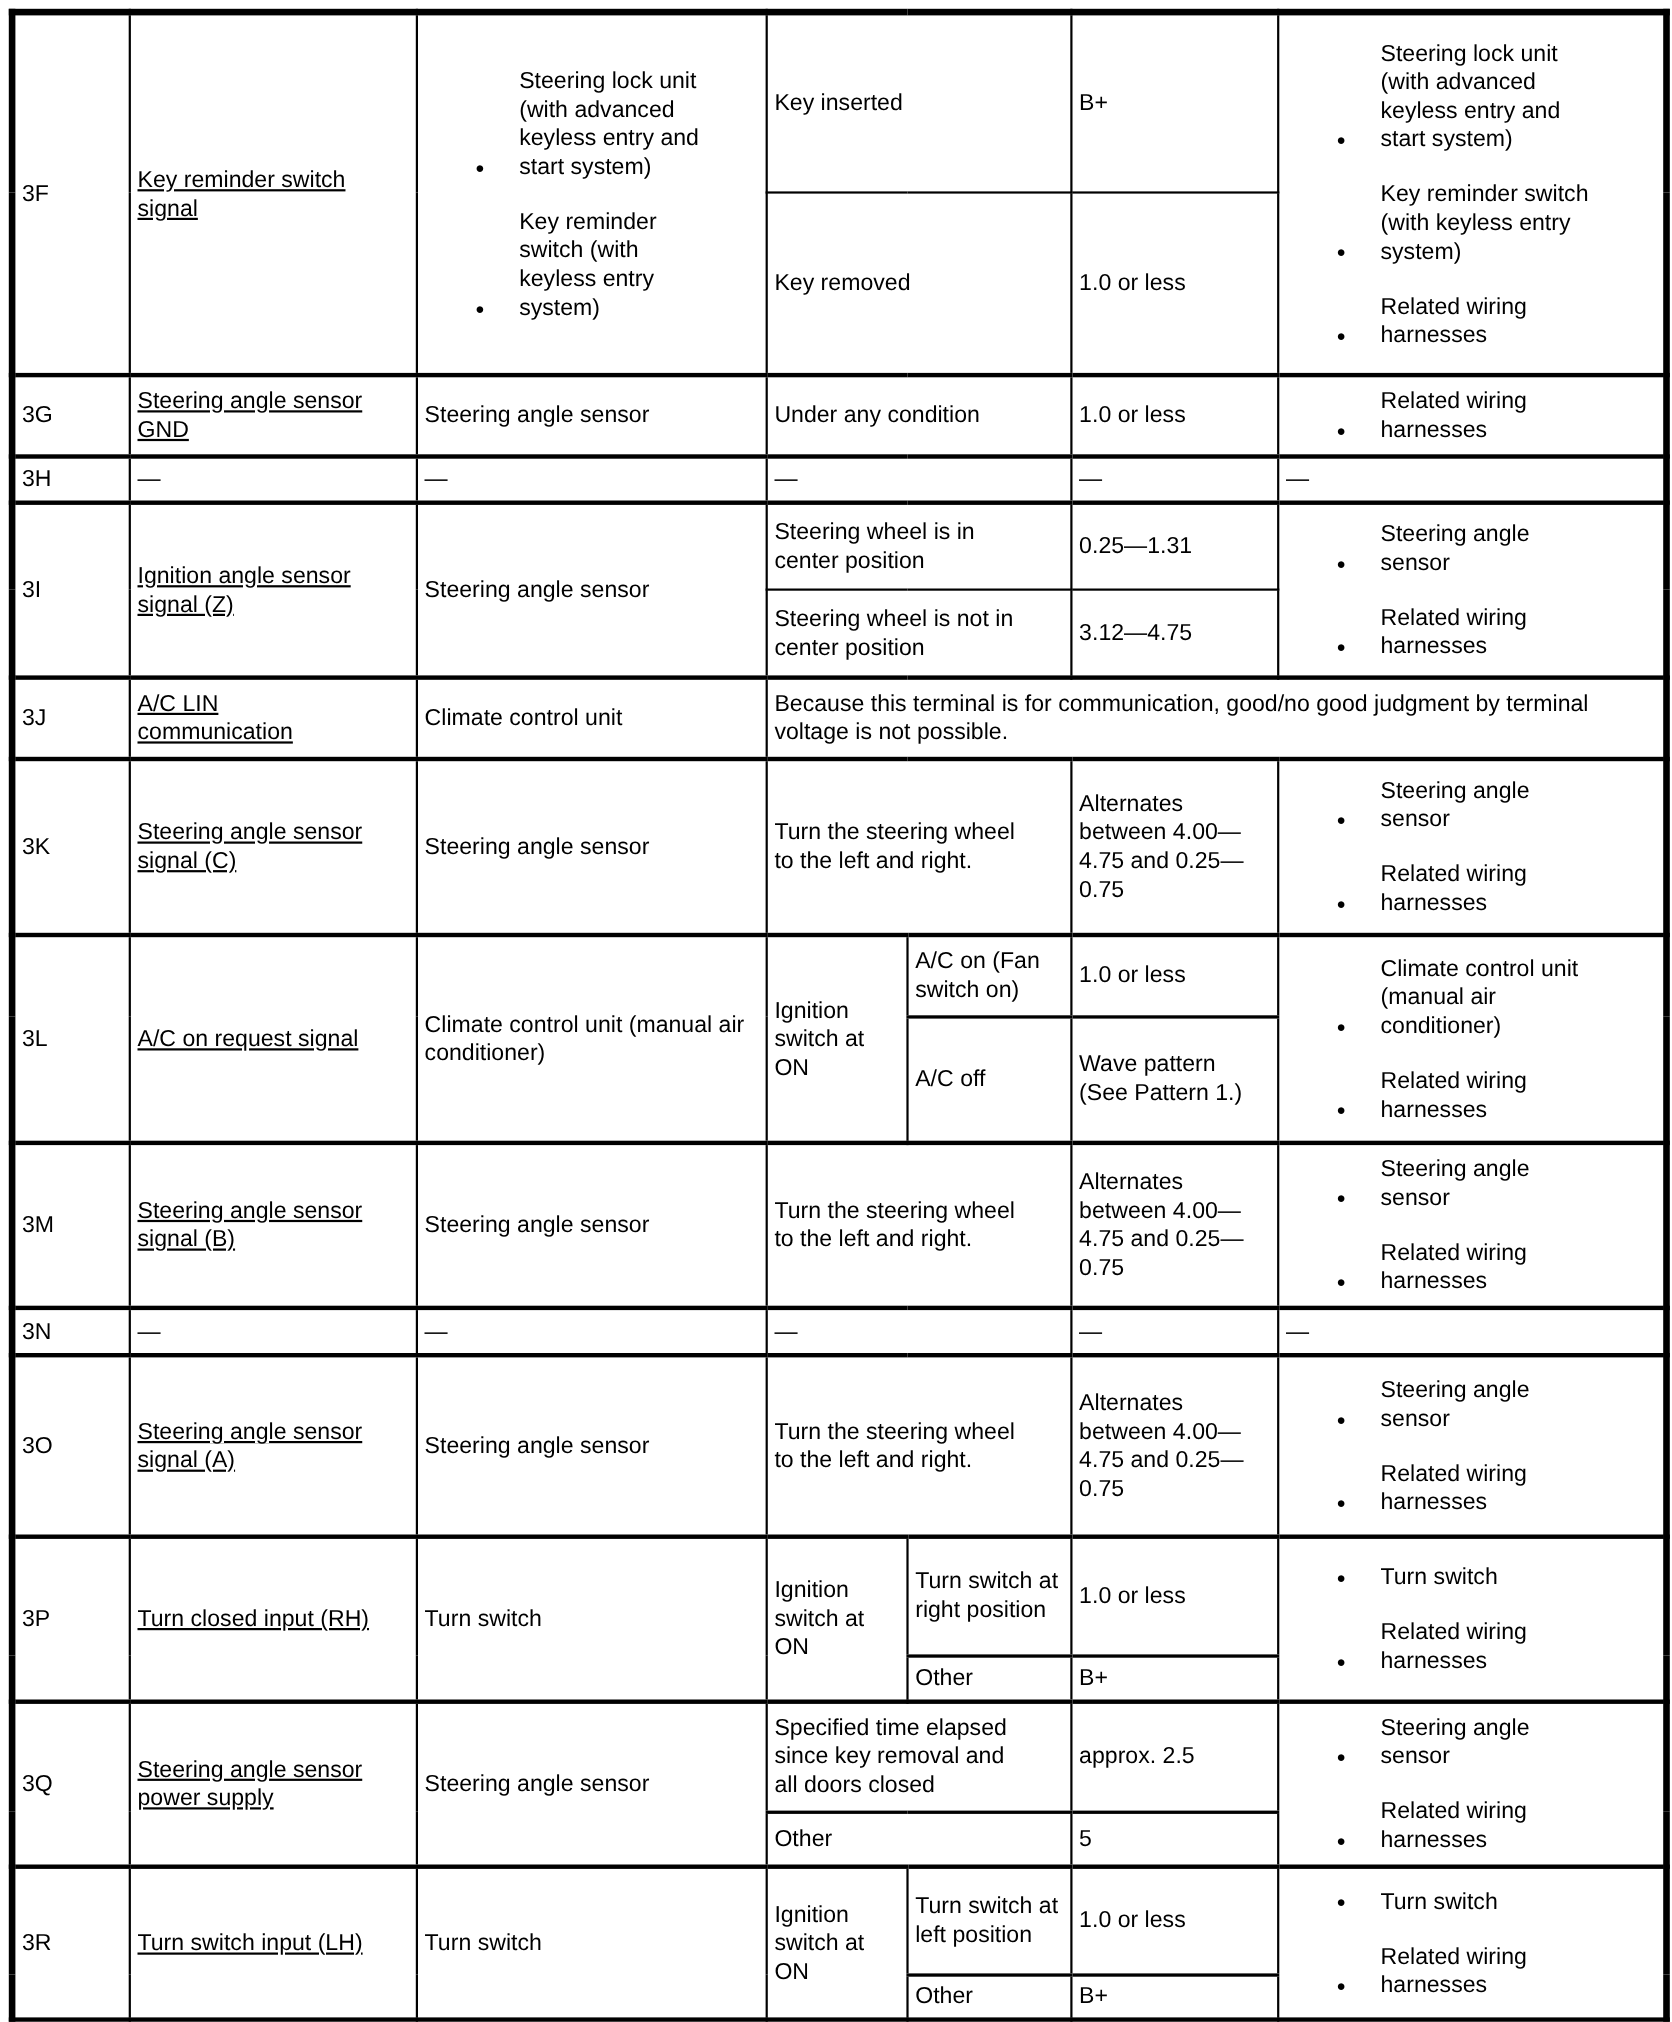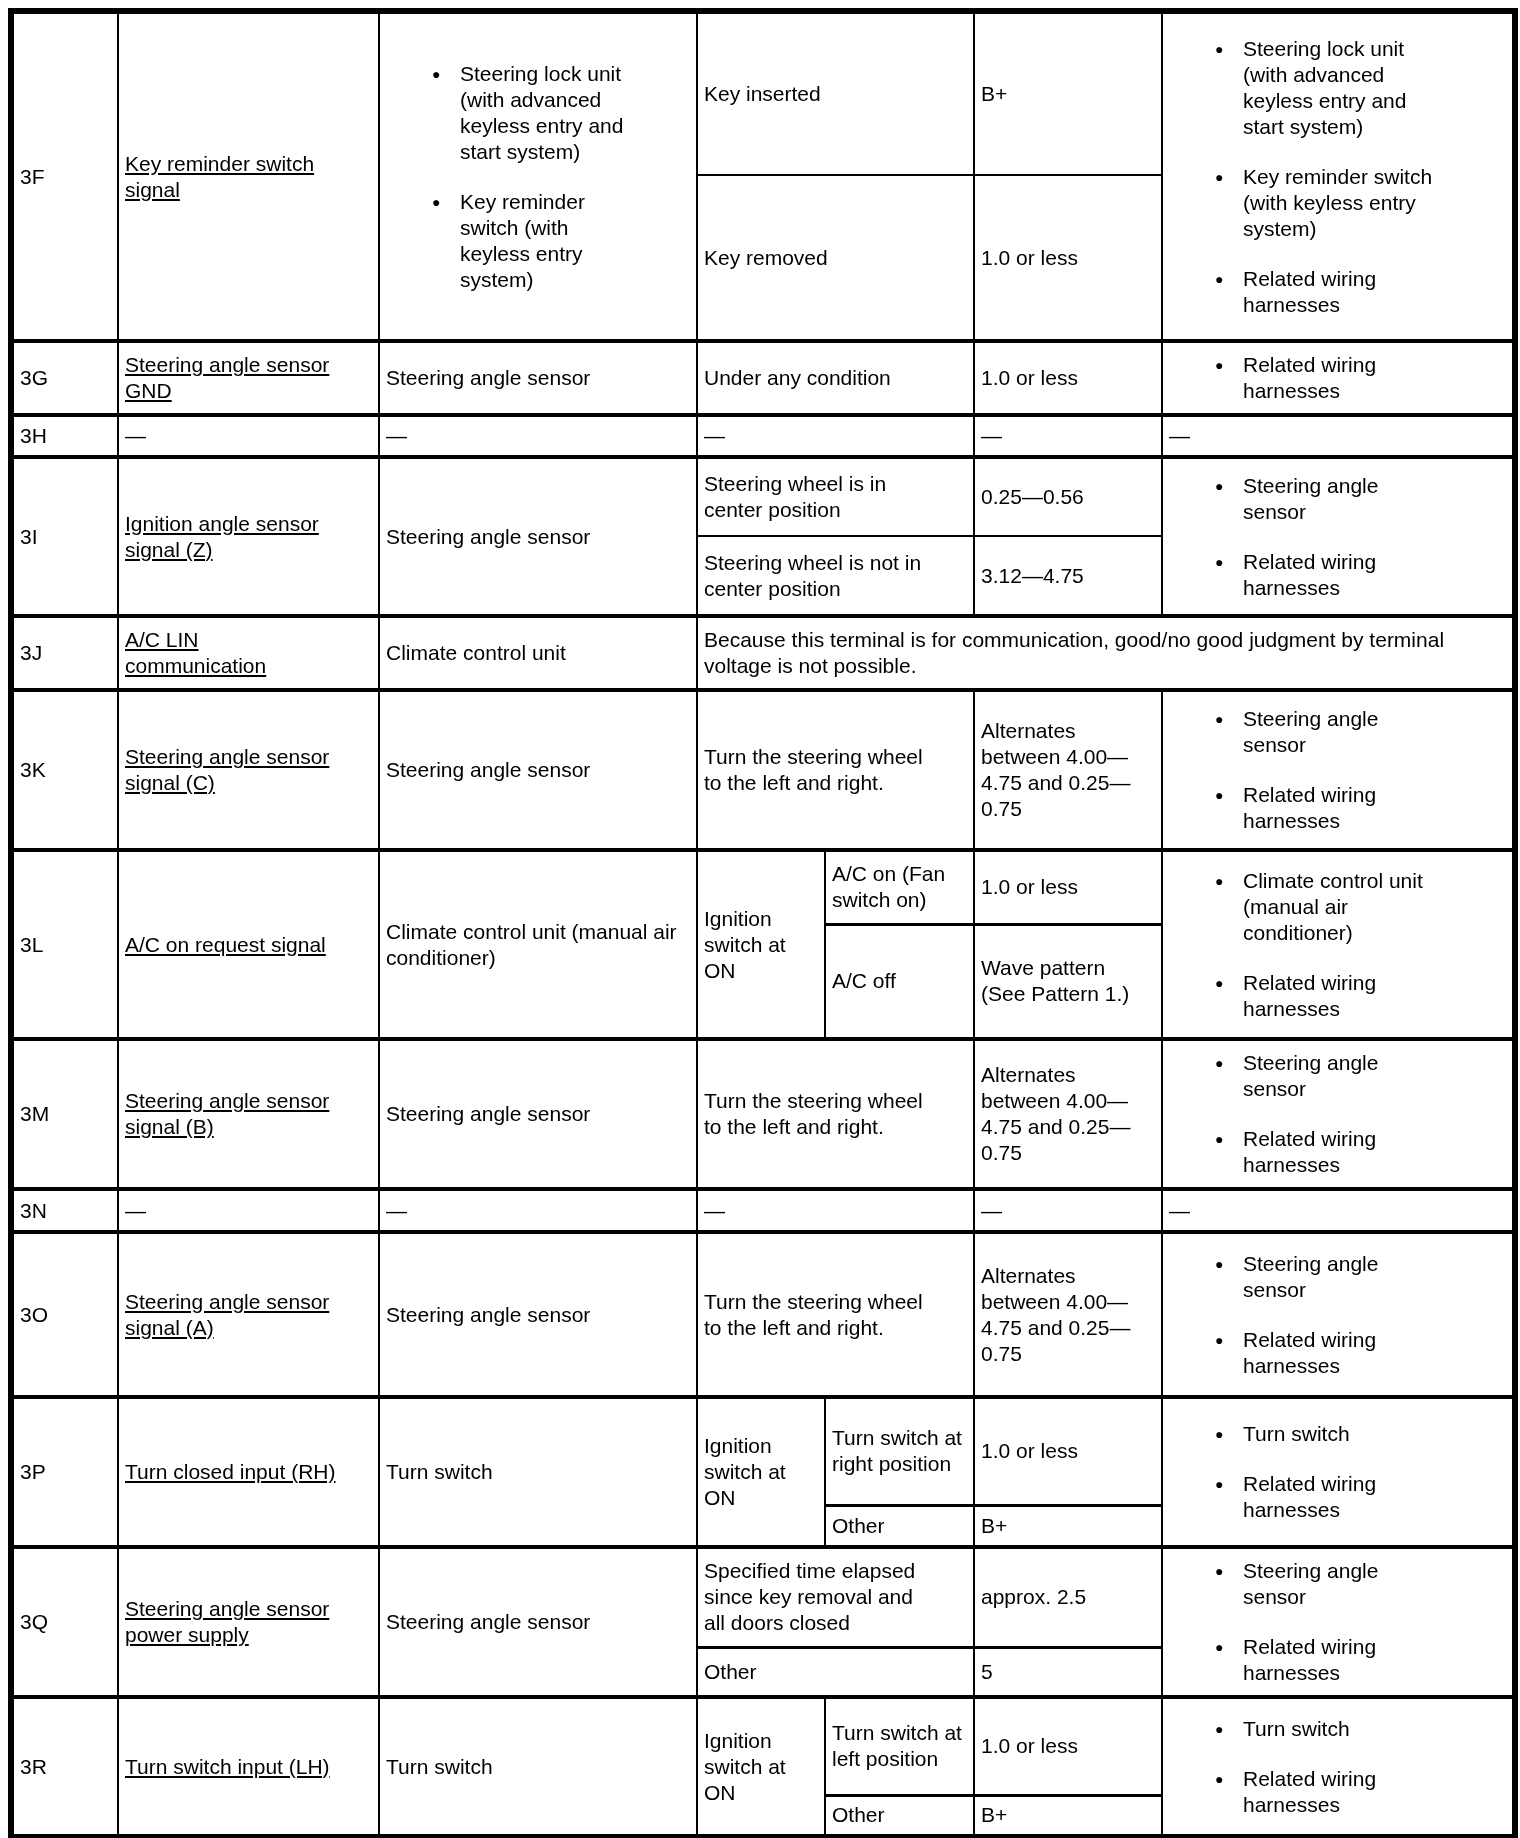--- a/index.html
+++ b/index.html
@@ -32,21 +32,21 @@
 
   .c2txt { max-width: 212px; text-decoration: underline; }
   td.cond { padding-right: 39px; }
 
   .bullets {
     display: flex;
     flex-direction: column;
     gap: 24px;
     padding: 6px 0;
   }
-  .bi { display: flex; align-items: flex-start; }
+  .bi { display: flex; align-items: flex-end; gap: 12px; }
   .dot {
     flex: 0 0 28px;
     margin-left: 46px;
     font-size: 14px;
     line-height: 26px;
   }
   .dot::before { content: "●"; }
   .bl3 .txt { max-width: 184px; }
   .bl6 .txt { max-width: 202px; }
 </style>
@@ -134,21 +134,21 @@
     <td>—</td>
   </tr>
 
   <tr class="major" style="height:79px">
     <td rowspan="2">3I</td>
     <td rowspan="2">
             <div class="c2txt">Ignition angle sensor signal (Z)</div>
           </td>
     <td rowspan="2">Steering angle sensor</td>
     <td colspan="2" class="cond">Steering wheel is in center position</td>
-    <td>0.25—0.56</td>
+    <td>0.25—1.31</td>
     <td rowspan="2">
       <div class="bullets bl6">
         <div class="bi">
                 <span class="dot"></span>
                 <span class="txt">Steering angle sensor</span>
               </div>
         <div class="bi">
                 <span class="dot"></span>
                 <span class="txt">Related wiring harnesses</span>
               </div>

